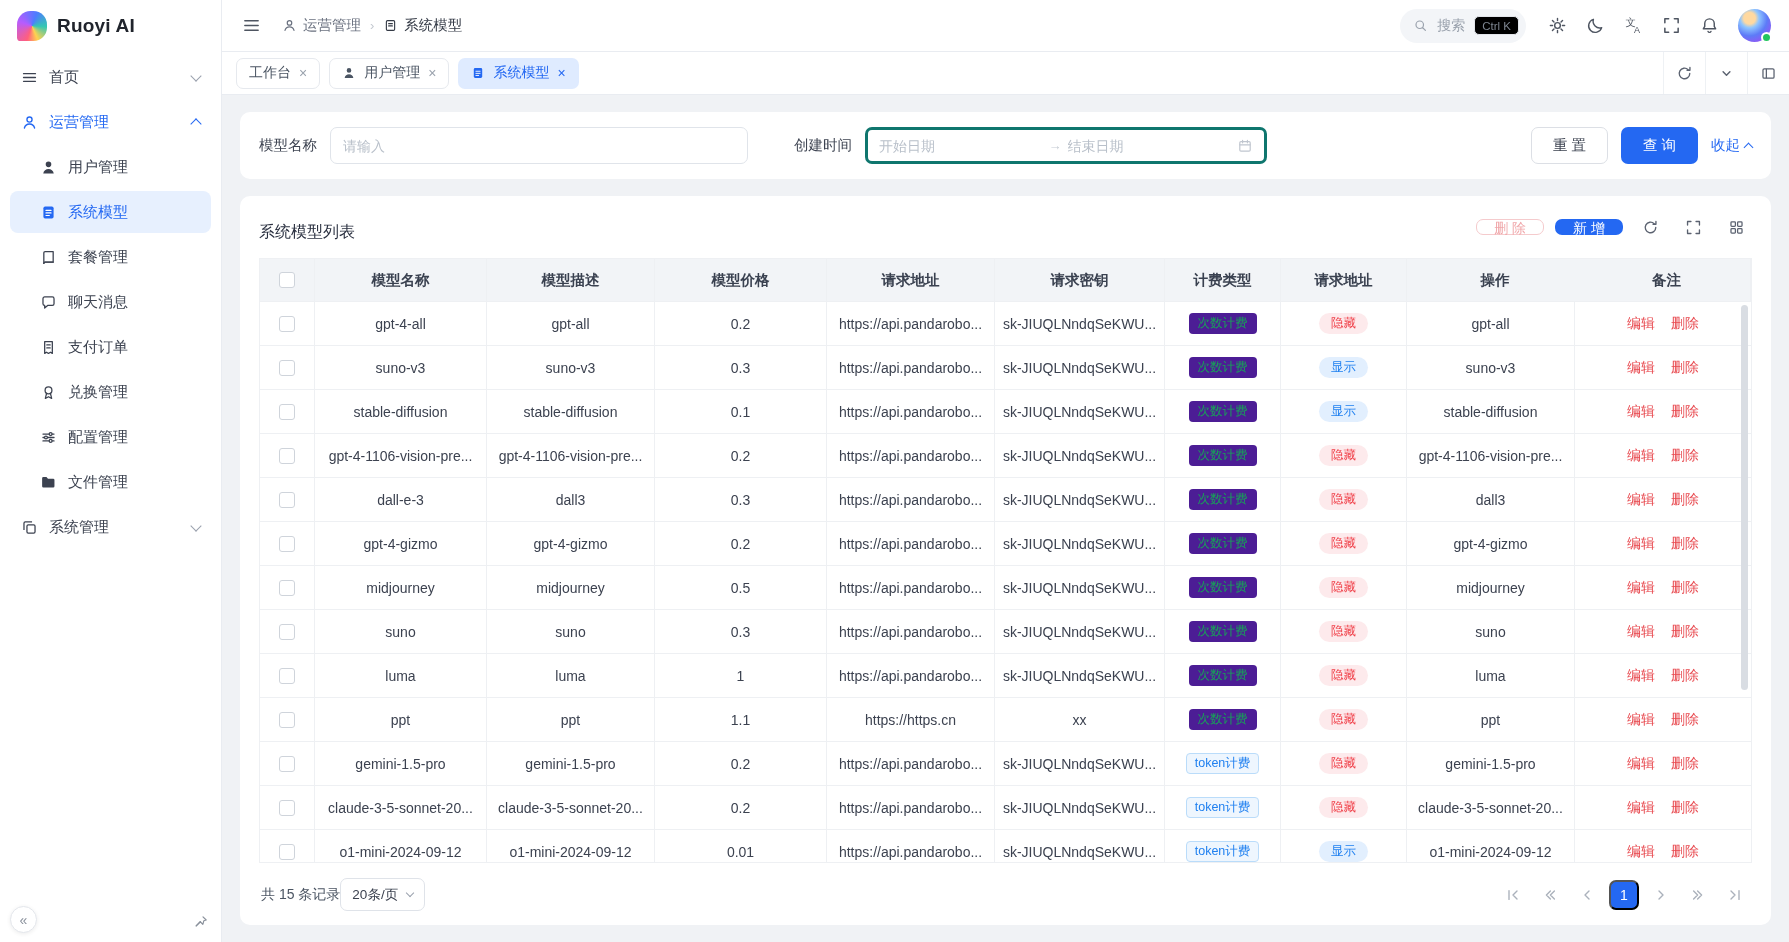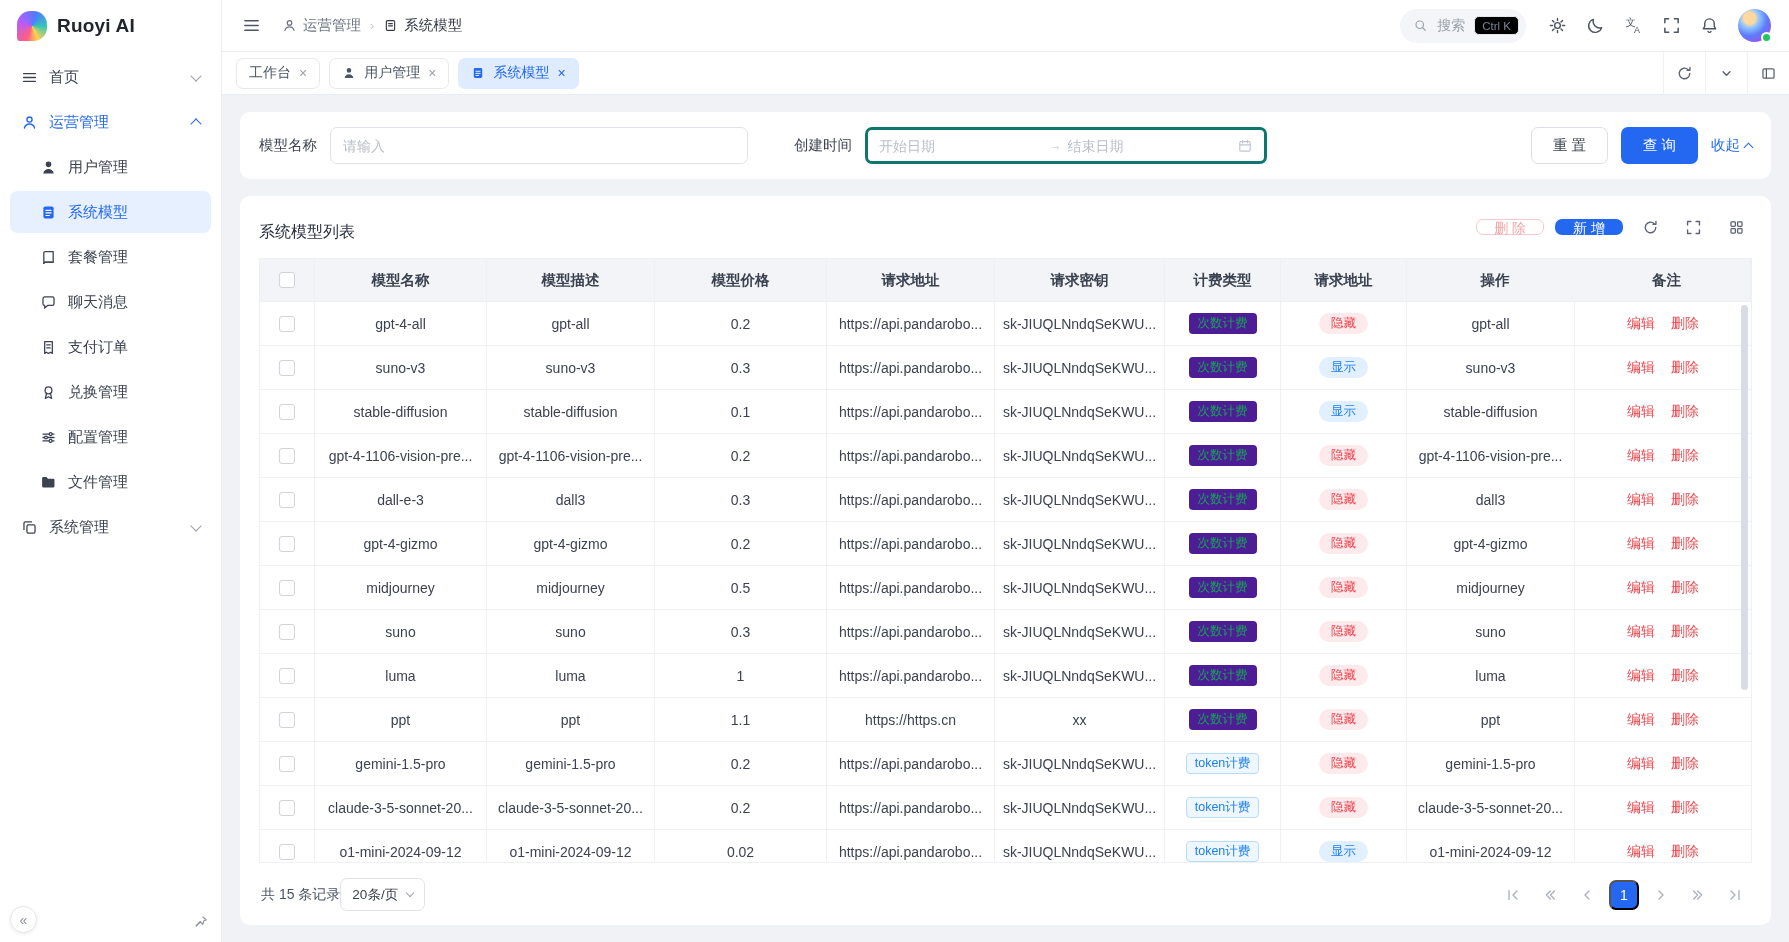--- a/index.html
+++ b/index.html
@@ -680,21 +680,21 @@
                   <span class="op-link">删除</span>
                 </div>
               </div>
 
               <div class="t-row">
                 <div class="t-cell c-check">
                   <span class="cbx"></span>
                 </div>
                 <div class="t-cell c-name">o1-mini-2024-09-12</div>
                 <div class="t-cell c-desc">o1-mini-2024-09-12</div>
-                <div class="t-cell c-price">0.02</div>
+                <div class="t-cell c-price">0.01</div>
                 <div class="t-cell c-url">https://api.pandarobo...</div>
                 <div class="t-cell c-key">sk-JIUQLNndqSeKWU...</div>
                 <div class="t-cell c-bill">
                   <span class="tag token">token计费</span>
                 </div>
                 <div class="t-cell c-vis">
                   <span class="pill shown">显示</span>
                 </div>
                 <div class="t-cell c-remark">o1-mini-2024-09-12</div>
                 <div class="t-cell c-ops">

